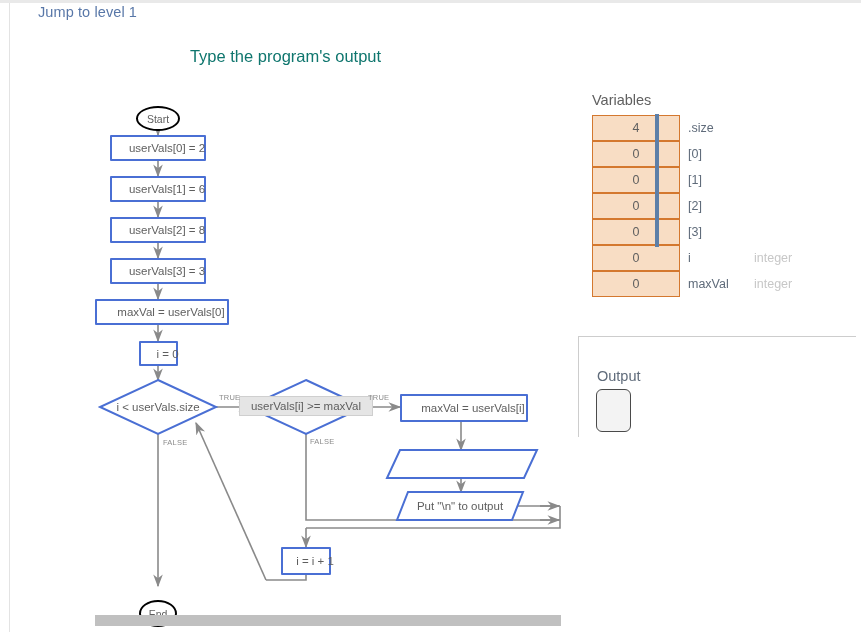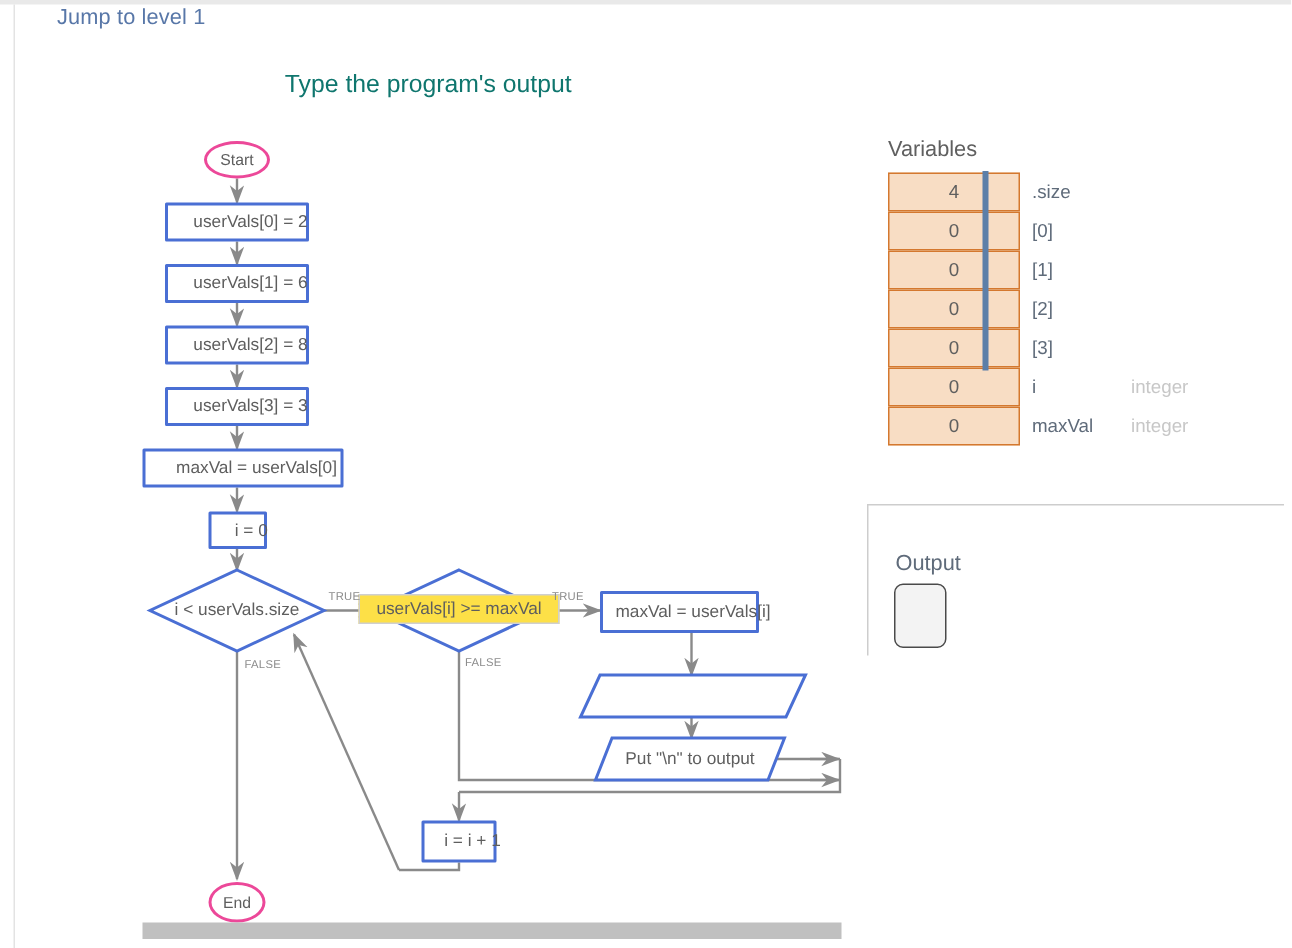--- a/index.html
+++ b/index.html
@@ -66,27 +66,28 @@
     color: #5e5e5e;
     white-space: nowrap;
     background: #ffffff;
   }
   .rect {
     border: 2px solid #4a6fd4;
     border-radius: 1px;
     padding-left: 18px;
   }
   .terminal {
-    border: 2px solid #ec4899;
+    border: 2px solid #000000;
     border-radius: 50%;
     font-size: 10.5px;
+    margin-top: 12px;
   }
   .decision-label {
     position: absolute;
-    background: #fde047;
+    background: #e5e5e5;
     border: 1px solid #cfcfcf;
     font-size: 11.5px;
     color: #5e5e5e;
     display: flex;
     align-items: center;
     justify-content: center;
     white-space: nowrap;
     box-sizing: border-box;
   }
   .decision-label.plain { border: none; background: transparent; }
@@ -250,21 +251,21 @@
 
     <div class="node terminal" style="left:136px;top:94px;width:44px;height:25px;">Start</div>
     <div class="node terminal" style="left:139px;top:588px;width:38px;height:27px;">End</div>
 
     <div class="node rect" style="left:110px;top:135px;width:96px;height:26px;">userVals[0] = 2</div>
     <div class="node rect" style="left:110px;top:176px;width:96px;height:26px;">userVals[1] = 6</div>
     <div class="node rect" style="left:110px;top:217px;width:96px;height:26px;">userVals[2] = 8</div>
     <div class="node rect" style="left:110px;top:258px;width:96px;height:26px;">userVals[3] = 3</div>
     <div class="node rect" style="left:95px;top:299px;width:134px;height:26px;">maxVal = userVals[0]</div>
     <div class="node rect" style="left:139px;top:341px;width:39px;height:25px;">i = 0</div>
-    <div class="node rect" style="left:400px;top:394px;width:106px;height:28px;text-align:right;">maxVal = userVals[i]</div>
+    <div class="node rect" style="left:400px;top:394px;width:128px;height:28px;text-align:right;">maxVal = userVals[i]</div>
     <div class="node rect" style="left:281px;top:547px;width:50px;height:28px;">i = i + 1</div>
 
     <div class="decision-label plain" style="left:104px;top:398px;width:108px;height:18px;">i &lt; userVals.size</div>
     <div class="decision-label" style="left:239px;top:396px;width:134px;height:20px;">userVals[i] &gt;= maxVal</div>
 
     <div class="io-label" style="left:397px;top:492px;width:126px;height:28px;">Put "\n" to output</div>
 
     <div class="edge-label" style="left:219px;top:393px;">TRUE</div>
     <div class="edge-label" style="left:163px;top:438px;">FALSE</div>
     <div class="edge-label" style="left:368px;top:393px;">TRUE</div>

